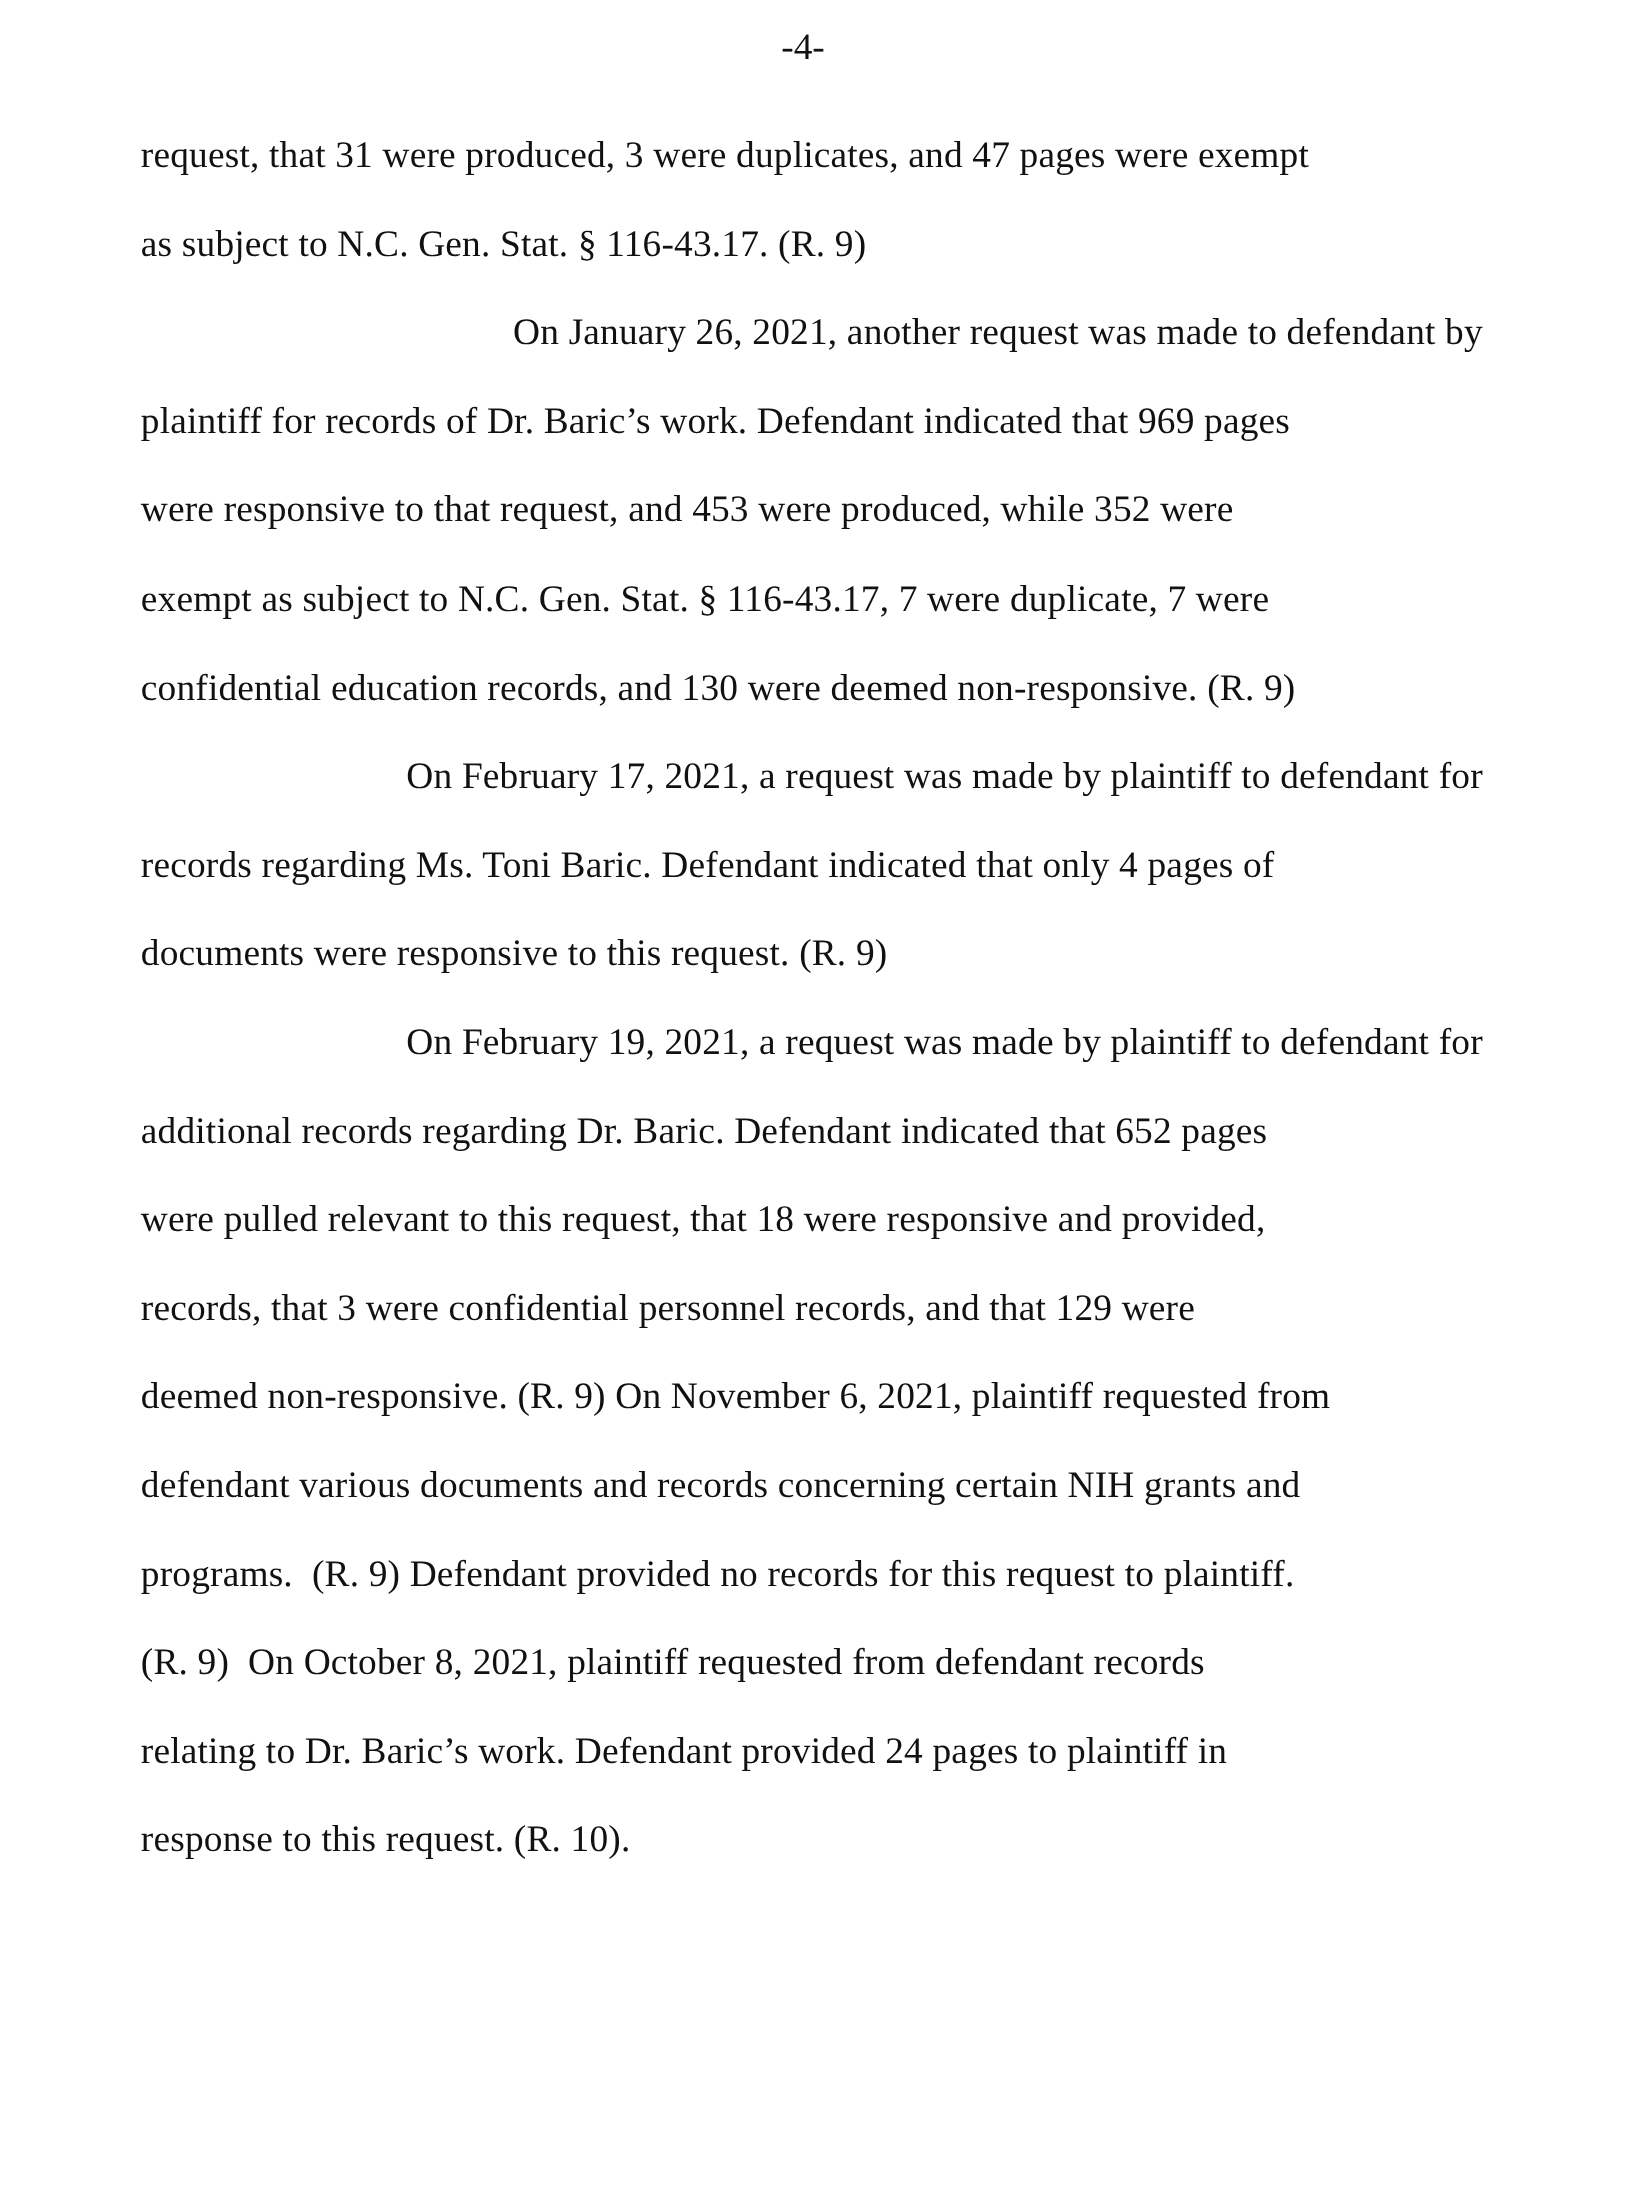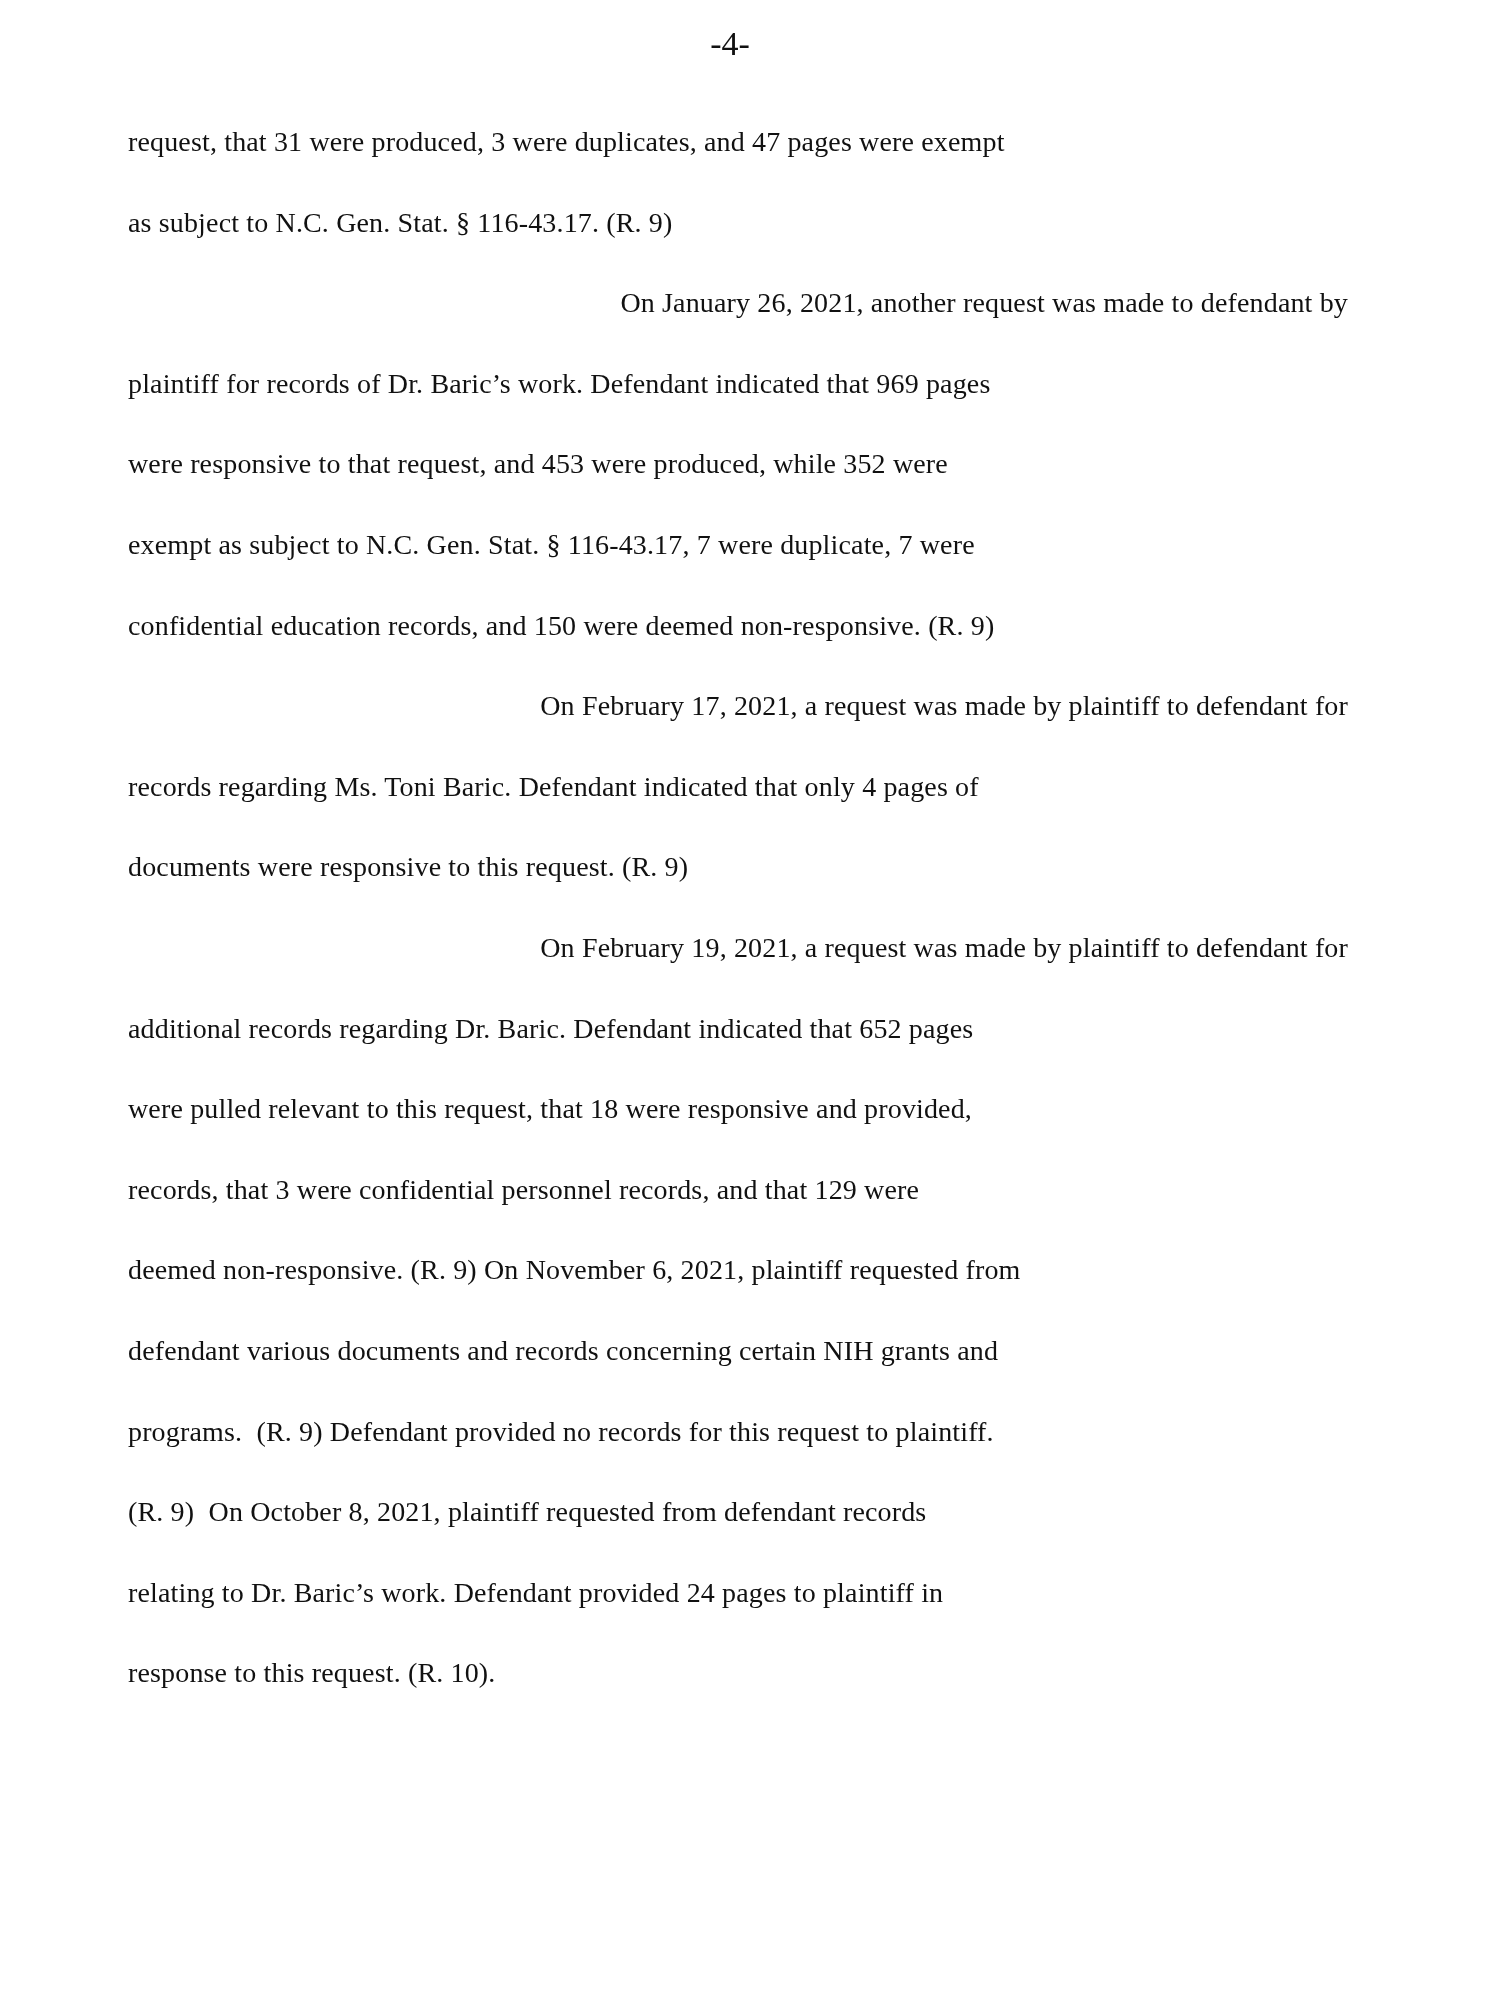--- a/index.html
+++ b/index.html
@@ -8,40 +8,40 @@
     position: absolute; left: 0; top: 0; width: 1497px; height: 2000px;
     background: #ffffff; color: #111111;
     font-family: "Liberation Serif", "DejaVu Serif", serif;
   }
   .page-number {
     position: absolute; left: 0; width: 1460px; top: 24px;
     text-align: center; font-size: 34px; line-height: 40px;
   }
   .body-text { position: absolute; left: 128px; top: 122px; width: 1220px; }
   .line {
-    display: block; white-space: pre; font-size: 28px;
+    display: block; white-space: pre; font-size: 34px;
     height: 80.6px; line-height: 40px;
     letter-spacing: 0.15px;
   }
   .indent { padding-left: 100px; text-align: right; }
 </style>
 </head>
 <body>
 
 <div class="page">
   <div class="page-number">-4-</div>
 
   <div class="body-text">
     <span class="line">request, that 31 were produced, 3 were duplicates, and 47 pages were exempt</span>
     <span class="line">as subject to N.C. Gen. Stat. § 116-43.17. (R. 9)</span>
     <span class="line indent">On January 26, 2021, another request was made to defendant by</span>
     <span class="line">plaintiff for records of Dr. Baric’s work. Defendant indicated that 969 pages</span>
     <span class="line">were responsive to that request, and 453 were produced, while 352 were</span>
     <span class="line">exempt as subject to N.C. Gen. Stat. § 116-43.17, 7 were duplicate, 7 were</span>
-    <span class="line">confidential education records, and 150 were deemed non-responsive. (R. 9)</span>
+    <span class="line">confidential education records, and 130 were deemed non-responsive. (R. 9)</span>
     <span class="line indent">On February 17, 2021, a request was made by plaintiff to defendant for</span>
     <span class="line">records regarding Ms. Toni Baric. Defendant indicated that only 4 pages of</span>
     <span class="line">documents were responsive to this request. (R. 9)</span>
     <span class="line indent">On February 19, 2021, a request was made by plaintiff to defendant for</span>
     <span class="line">additional records regarding Dr. Baric. Defendant indicated that 652 pages</span>
     <span class="line">were pulled relevant to this request, that 18 were responsive and provided,</span>
     <span class="line">records, that 3 were confidential personnel records, and that 129 were</span>
     <span class="line">deemed non-responsive. (R. 9) On November 6, 2021, plaintiff requested from</span>
     <span class="line">defendant various documents and records concerning certain NIH grants and</span>
     <span class="line">programs.  (R. 9) Defendant provided no records for this request to plaintiff.</span>

